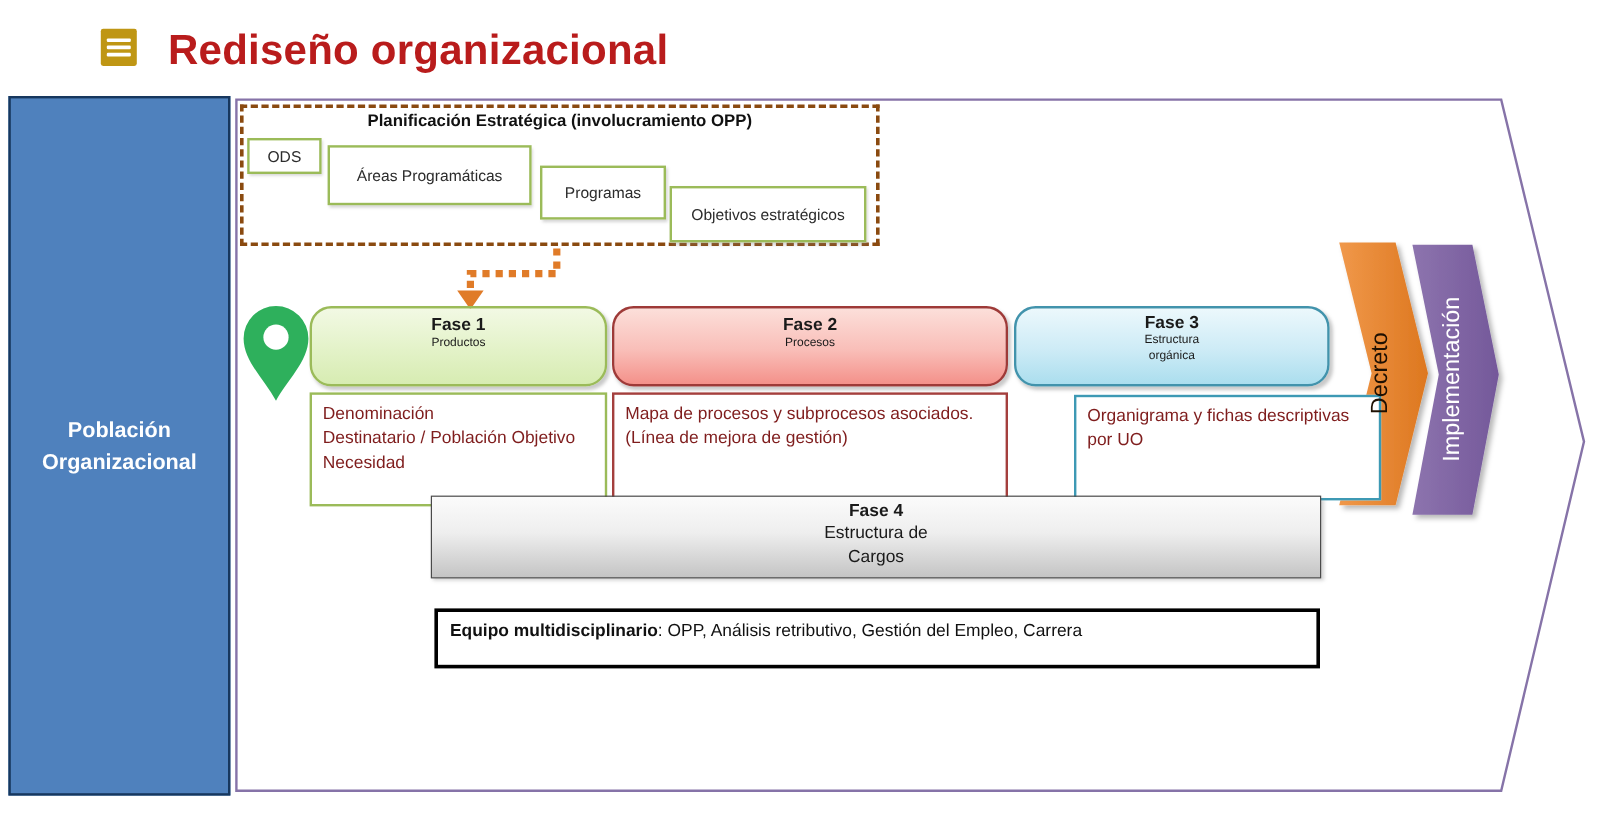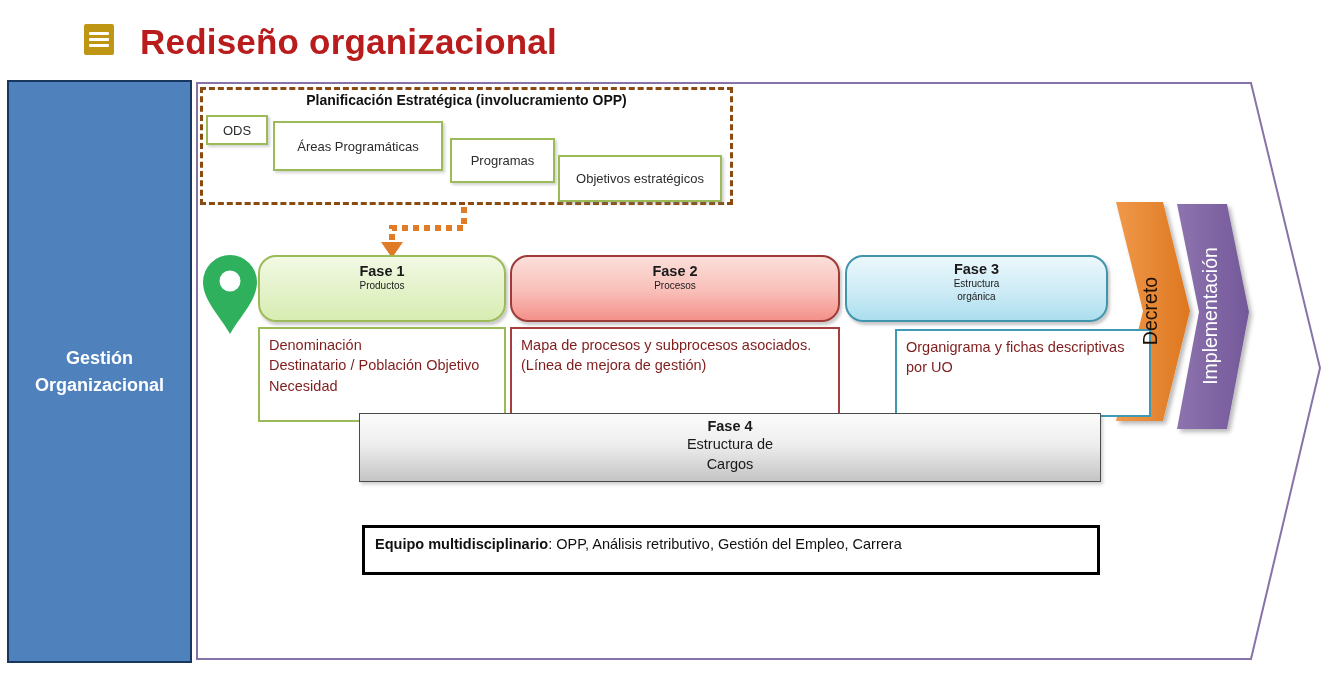--- a/index.html
+++ b/index.html
@@ -77,21 +77,21 @@
   .phase4 {
     position:absolute; left:359px; top:413px; width:742px; height:69px;
     border:1.5px solid #4a4a4a; text-align:center; padding-top:4px;
     background:linear-gradient(180deg,#fbfbfb 0%,#eeeeee 45%,#c4c4c4 100%);
     box-shadow:2px 2.5px 3px rgba(120,120,120,0.35);
   }
   .phase4 .t { font-weight:bold; font-size:14.5px; }
   .phase4 .s { font-size:14.5px; white-space:pre-line; line-height:1.4; }
   
   .team-box {
-    position:absolute; left:362px; top:525px; width:738px; height:50px;
+    position:absolute; left:362px; top:507px; width:738px; height:50px;
     background:#ffffff; border:3px solid #000000; padding:8px 10px;
     font-size:14.5px; color:#111;
   }
   .team-box .b { font-weight:bold; }
   
   .chev-label {
     position:absolute; text-align:center; transform:rotate(-90deg);
     transform-origin:center; font-size:19.5px; white-space:nowrap;
   }
   .chev-decreto  { left:1072px; top:298px; width:160px; height:26px; color:#1e1002; }
@@ -103,21 +103,21 @@
 <div class="page">
 
   <div class="menu-icon">
     <div class="bar"></div>
     <div class="bar"></div>
     <div class="bar"></div>
   </div>
   <div class="page-title">Rediseño organizacional</div>
 
   <div class="left-panel">
-    <div class="label">Gestión
+    <div class="label">Población
 Organizacional</div>
   </div>
 
   <svg class="svg-layer" viewBox="0 0 1333 680">
     <defs>
       <filter id="ds" x="-20%" y="-20%" width="140%" height="140%">
         <feDropShadow dx="3" dy="3" stdDeviation="2" flood-color="#000" flood-opacity="0.28"></feDropShadow>
       </filter>
       <linearGradient id="orangeGrad" x1="0" y1="0" x2="1" y2="0">
         <stop offset="0" stop-color="#f0984a"></stop>

